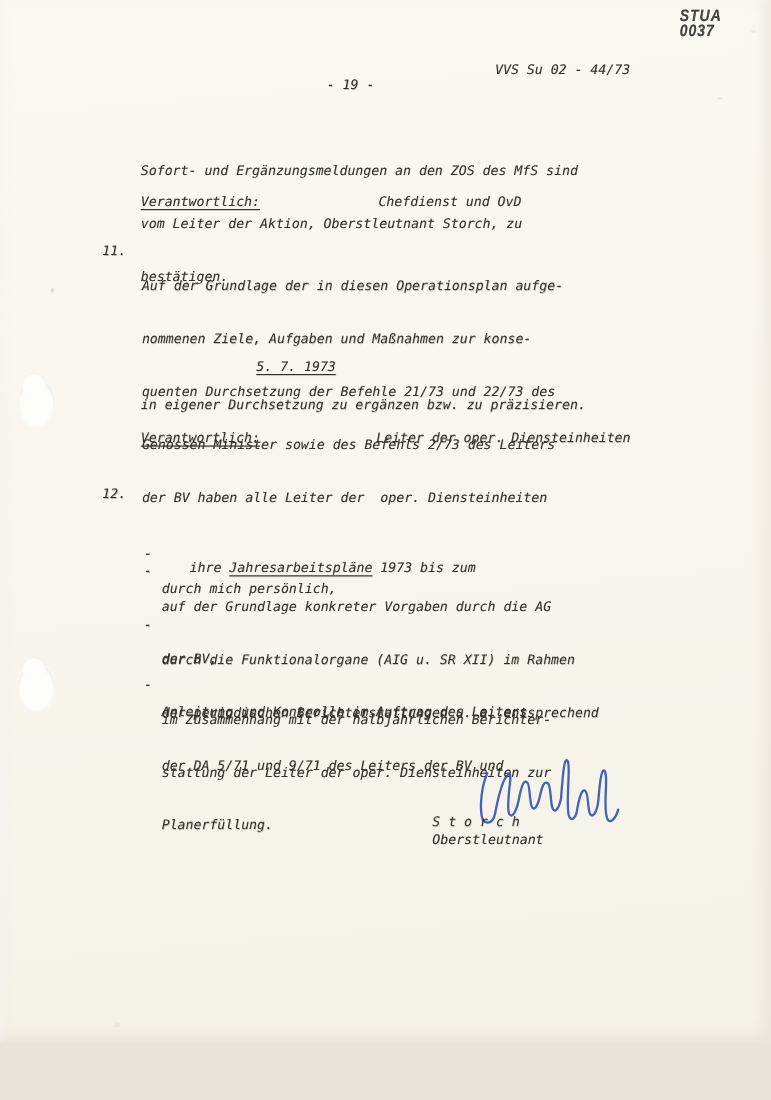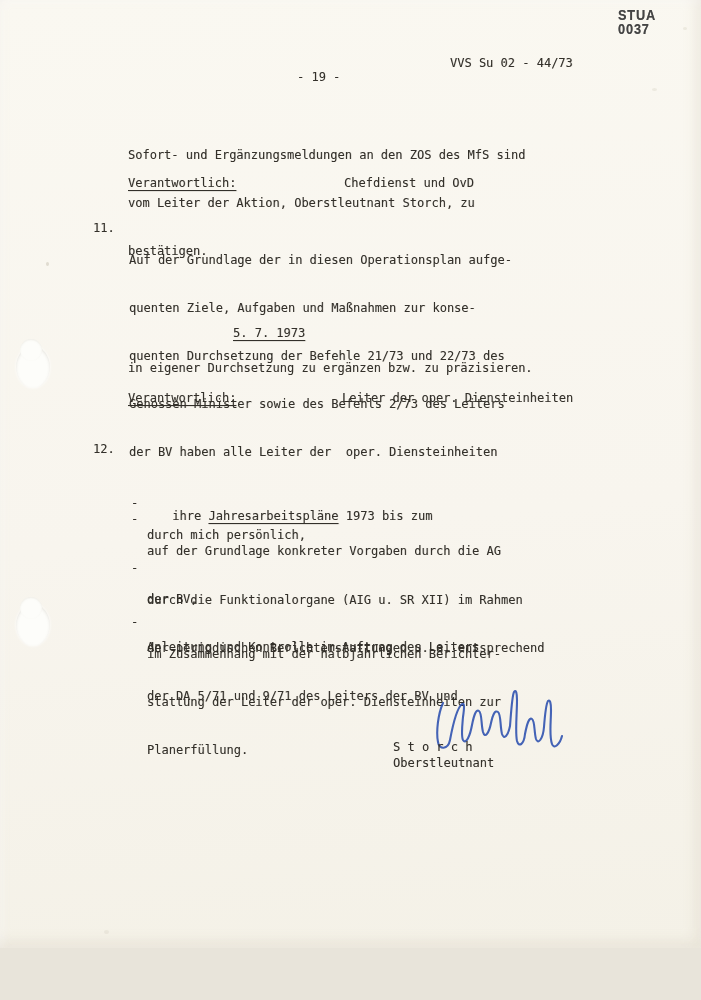--- a/index.html
+++ b/index.html
@@ -5,20 +5,21 @@
   html,body{margin:0;padding:0;background:#e8e4da;}
   .scan{
     position:relative;
     width:701px;height:948px;
     margin:0 auto;
     background:linear-gradient(175deg,#faf8f1 0%,#f8f5ee 55%,#f4f1e7 100%);
     box-shadow:inset -4px -5px 14px rgba(185,175,150,.22), inset 2px 2px 8px rgba(255,255,255,.6);
     overflow:hidden;
     font-family:"DejaVu Sans Mono","Liberation Mono",monospace;
     color:var(--ink,#33302a);
+    font-style:italic;
   }
   .tline{
     position:absolute;
     font-size:12px;line-height:16px;
     white-space:pre;
     letter-spacing:0px;
     text-shadow:0.4px 0.4px 0.5px rgba(48,44,36,.28);
   }
   .para div{white-space:pre;}
   .u{
@@ -69,21 +70,21 @@
     <div>Sofort- und Ergänzungsmeldungen an den ZOS des MfS sind</div>
     <div>vom Leiter der Aktion, Oberstleutnant Storch, zu</div>
     <div>bestätigen.</div>
   </div>
   <div class="tline u" style="left:128px;top:175px;">Verantwortlich:</div>
   <div class="tline" style="left:344px;top:175px;">Chefdienst und OvD</div>
 
   <div class="tline" style="left:93px;top:220px;">11.</div>
   <div class="tline para" style="left:129px;top:220px;">
     <div>Auf der Grundlage der in diesen Operationsplan aufge-</div>
-    <div>quenten Ziele, Aufgaben und Maßnahmen zur konse-</div>
+    <div>nommenen Ziele, Aufgaben und Maßnahmen zur konse-</div>
     <div>quenten Durchsetzung der Befehle 21/73 und 22/73 des</div>
     <div>Genossen Minister sowie des Befehls 2/73 des Leiters</div>
     <div>der BV haben alle Leiter der  oper. Diensteinheiten</div>
     <div>
       <span>ihre </span><span class="u">Jahresarbeitspläne</span><span> 1973 bis zum</span>
     </div>
   </div>
   <div class="tline u" style="left:233px;top:325px;">5. 7. 1973</div>
   <div class="tline" style="left:128px;top:360px;">in eigener Durchsetzung zu ergänzen bzw. zu präzisieren.</div>
   <div class="tline u" style="left:128px;top:390px;">Verantwortlich:</div>

